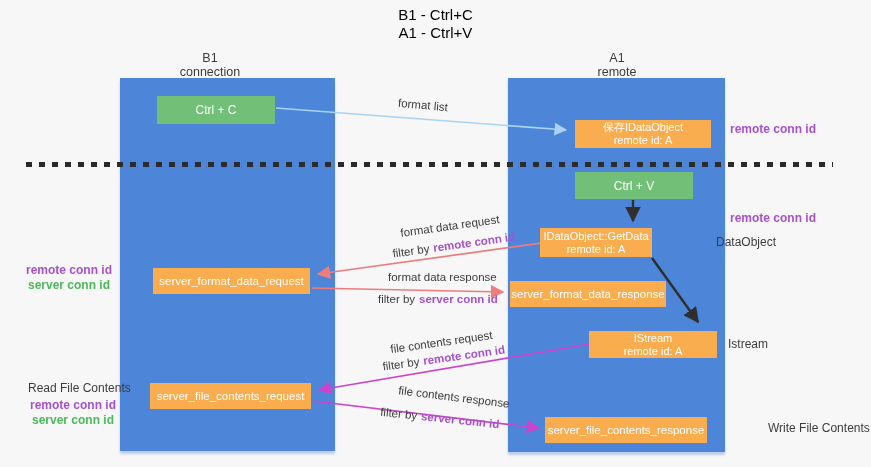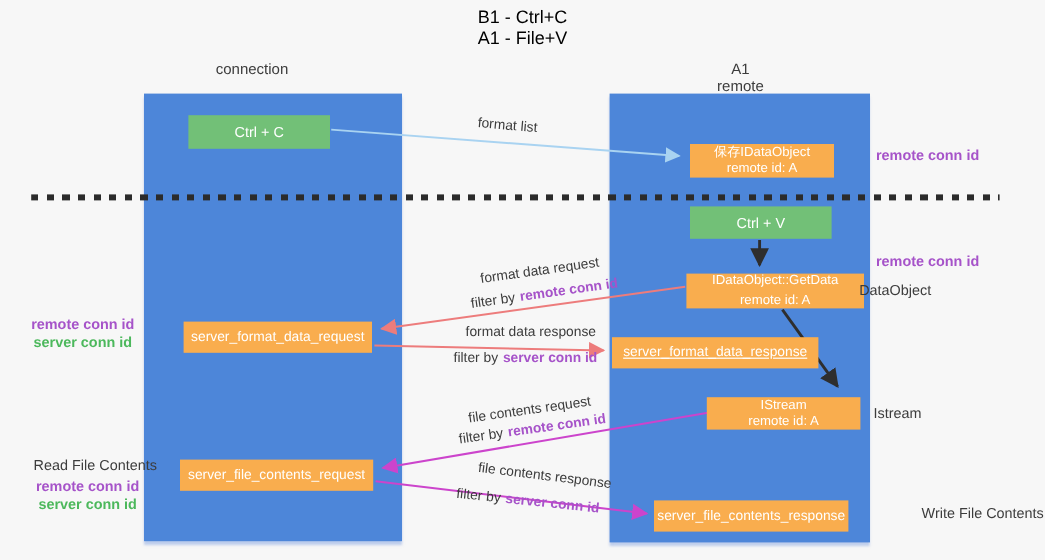--- a/index.html
+++ b/index.html
@@ -23,25 +23,25 @@
     background:repeating-linear-gradient(90deg,#2b2b2b 0 6px,transparent 6px 13px); }
 
   .box { display:flex; flex-direction:column; align-items:center; justify-content:center;
          text-align:center; color:#fff; }
   .green  { background:#72c077; font-size:12px; }
   .orange { background:#f9ad4e; font-size:11.5px; }
   .two-line { font-size:11px; line-height:13px; }
 
   #box-ctrl-c  { left:157px; top:96px;  width:118px; height:28px; }
   #box-ctrl-v  { left:575px; top:172px; width:118px; height:27px; }
-  #box-save    { left:575px; top:120px; width:120px; height:28px; }
-  #box-getdata { left:572px; top:228px; width:148px; height:29px;justify-content:space-between; }
+  #box-save    { left:575px; top:120px; width:136px; height:28px; }
+  #box-getdata { left:540px; top:228px; width:112px; height:29px; }
   #box-istream { left:589px; top:331px; width:128px; height:27px; }
   #box-sfdreq  { left:153px; top:268px; width:157px; height:26px; }
-  #box-sfdres  { left:510px; top:281px; width:172px; height:26px;text-decoration:underline; }
+  #box-sfdres  { left:510px; top:281px; width:156px; height:26px; }
   #box-sfcreq  { left:150px; top:383px; width:161px; height:26px; }
   #box-sfcres  { left:545px; top:417px; width:162px; height:26px; }
 
   .side-label { font-size:12px; white-space:nowrap; }
   .dark   { color:#3c3c3c; }
   .purple { color:#a653c9; font-weight:bold; }
   .greenc { color:#4cb85c; font-weight:bold; }
 
   #r-remote1    { left:730px; top:122px; }
   #r-remote2    { left:730px; top:211px; }
@@ -68,24 +68,25 @@
 
   svg.arrows { position:absolute; left:0; top:0; width:871px; height:467px; pointer-events:none; }
 </style>
 </head>
 <body>
 
 <div class="stage">
 
   <div class="abs title">
     <div>B1 - Ctrl+C</div>
-    <div>A1 - File+V</div>
+    <div>A1 - Ctrl+V</div>
   </div>
 
   <div class="abs col-header" id="header-left">
+    <div>B1</div>
     <div>connection</div>
   </div>
   <div class="abs col-header" id="header-right">
     <div>A1</div>
     <div>remote</div>
   </div>
 
   <div class="abs column" id="column-left"></div>
   <div class="abs column" id="column-right"></div>
 

